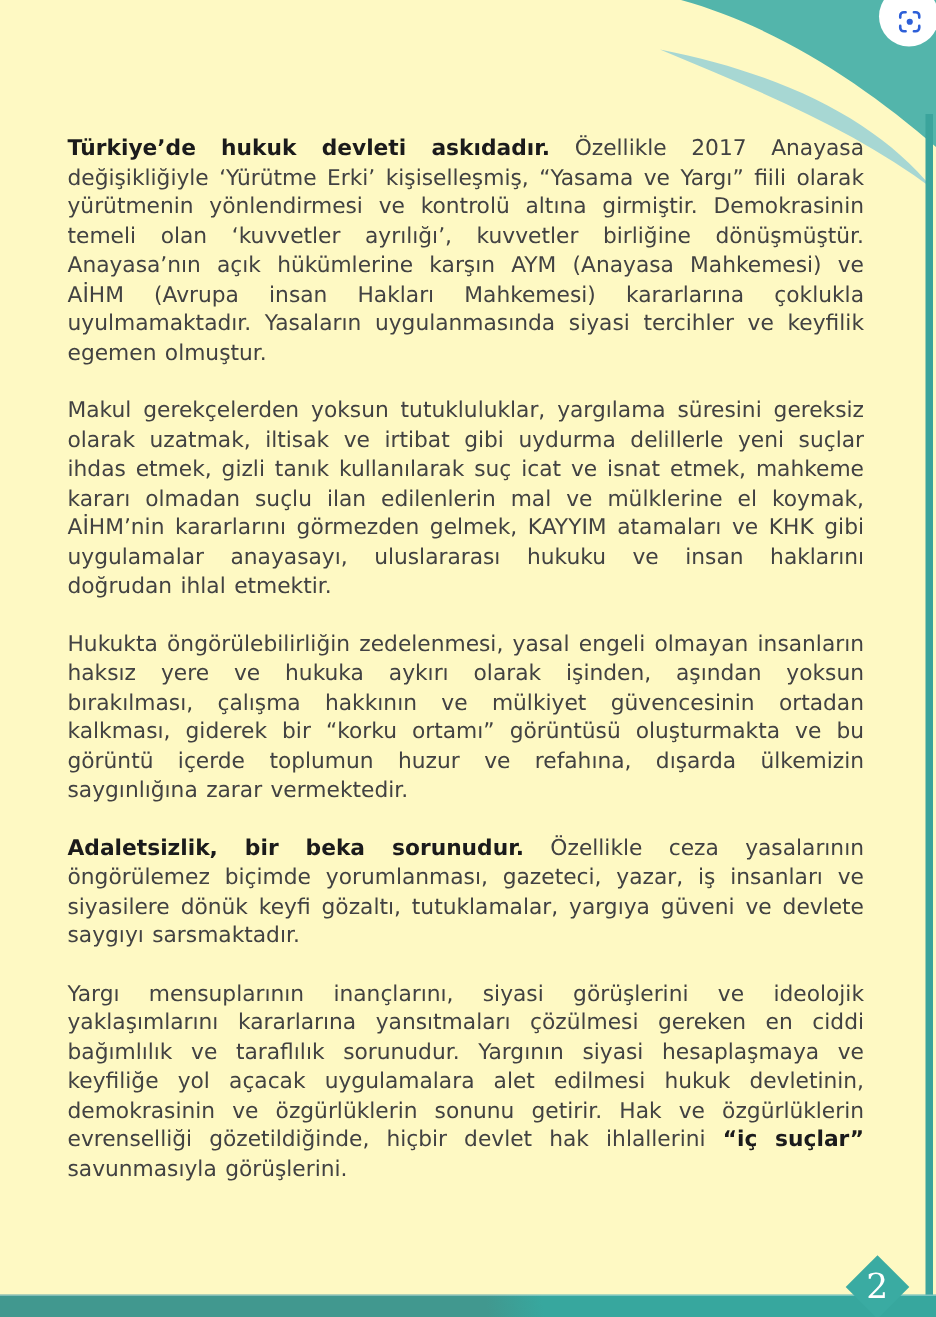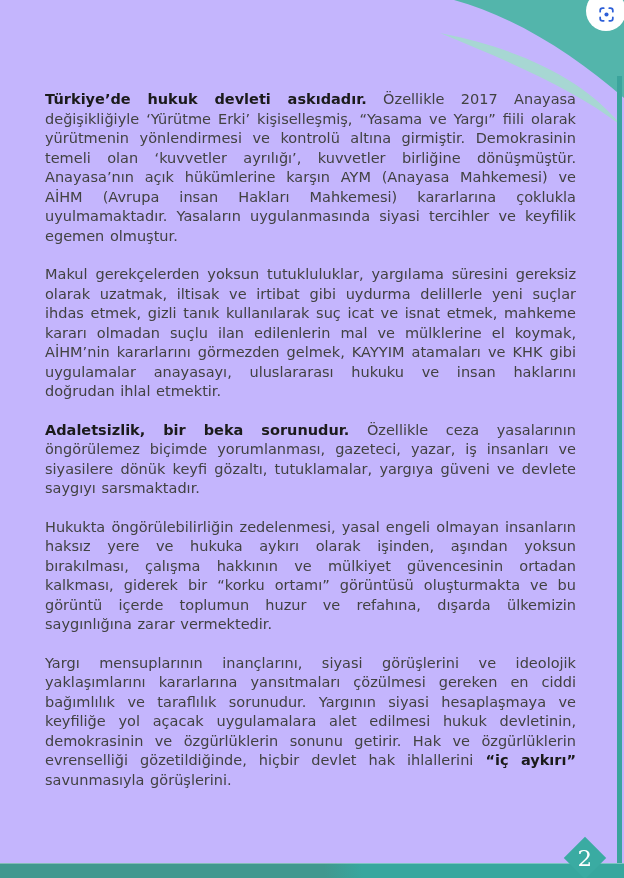--- a/index.html
+++ b/index.html
@@ -1,20 +1,20 @@
 <!DOCTYPE html>
 <html style="--teal-wing: #53b5ab; --teal-crescent: #a7d7d3; --teal-bar-left: #41988f; --teal-bar-right: #37a79e; --teal-diamond: #3aaba2; --teal-border: #3ba49c; --icon-blue: #2d5fd8; --body-text: #424242; --bold-text: #1b1b1b;"><head>
 <meta charset="utf-8">
 <style>
   html,body { margin:0; padding:0; background:#e9e9e9; }
   .page {
     position:relative;
     width:624px; height:878px;
     margin:0 auto;
-    background:#c4b5fd;
+    background:#fef9c3;
     overflow:hidden;
     font-family:"DejaVu Sans","Liberation Sans",sans-serif;
   }
 
   
   .top-decor {
     position:absolute; top:0; right:0;
     width:210px; height:135px;
     pointer-events:none;
   }
@@ -114,31 +114,31 @@
     <p class="para">
       <b>Türkiye’de hukuk devleti askıdadır.</b>
       <span>Özellikle 2017 Anayasa değişikliğiyle ‘Yürütme Erki’ kişiselleşmiş, “Yasama ve Yargı” fiili olarak yürütmenin yönlendirmesi ve kontrolü altına girmiştir. Demokrasinin temeli olan ‘kuvvetler ayrılığı’, kuvvetler birliğine dönüşmüştür. Anayasa’nın açık hükümlerine karşın AYM (Anayasa Mahkemesi) ve AİHM (Avrupa insan Hakları Mahkemesi) kararlarına çoklukla uyulmamaktadır. Yasaların uygulanmasında siyasi tercihler ve keyfilik egemen olmuştur.</span>
     </p>
 
     <p class="para">
       <span>Makul gerekçelerden yoksun tutukluluklar, yargılama süresini gereksiz olarak uzatmak, iltisak ve irtibat gibi uydurma delillerle yeni suçlar ihdas etmek, gizli tanık kullanılarak suç icat ve isnat etmek, mahkeme kararı olmadan suçlu ilan edilenlerin mal ve mülklerine el koymak, AİHM’nin kararlarını görmezden gelmek, KAYYIM atamaları ve KHK gibi uygulamalar anayasayı, uluslararası hukuku ve insan haklarını doğrudan ihlal etmektir.</span>
     </p>
 
     <p class="para">
+      <span>Hukukta öngörülebilirliğin zedelenmesi, yasal engeli olmayan insanların haksız yere ve hukuka aykırı olarak işinden, aşından yoksun bırakılması, çalışma hakkının ve mülkiyet güvencesinin ortadan kalkması, giderek bir “korku ortamı” görüntüsü oluşturmakta ve bu görüntü içerde toplumun huzur ve refahına, dışarda ülkemizin saygınlığına zarar vermektedir.</span>
+    </p>
+
+    <p class="para">
       <b>Adaletsizlik, bir beka sorunudur.</b>
       <span>Özellikle ceza yasalarının öngörülemez biçimde yorumlanması, gazeteci, yazar, iş insanları ve siyasilere dönük keyfi gözaltı, tutuklamalar, yargıya güveni ve devlete saygıyı sarsmaktadır.</span>
     </p>
 
     <p class="para">
-      <span>Hukukta öngörülebilirliğin zedelenmesi, yasal engeli olmayan insanların haksız yere ve hukuka aykırı olarak işinden, aşından yoksun bırakılması, çalışma hakkının ve mülkiyet güvencesinin ortadan kalkması, giderek bir “korku ortamı” görüntüsü oluşturmakta ve bu görüntü içerde toplumun huzur ve refahına, dışarda ülkemizin saygınlığına zarar vermektedir.</span>
-    </p>
-
-    <p class="para">
       <span>Yargı mensuplarının inançlarını, siyasi görüşlerini ve ideolojik yaklaşımlarını kararlarına yansıtmaları çözülmesi gereken en ciddi bağımlılık ve taraflılık sorunudur. Yargının siyasi hesaplaşmaya ve keyfiliğe yol açacak uygulamalara alet edilmesi hukuk devletinin, demokrasinin ve özgürlüklerin sonunu getirir. Hak ve özgürlüklerin evrenselliği gözetildiğinde, hiçbir devlet hak ihlallerini</span>
-      <b>“iç aykırı”</b>
+      <b>“iç suçlar”</b>
       <span>savunmasıyla görüşlerini.</span>
     </p>
 
   </main>
 
   <div class="bottom-bar"></div>
 
   <div class="page-diamond">
     <span>2</span>
   </div>

